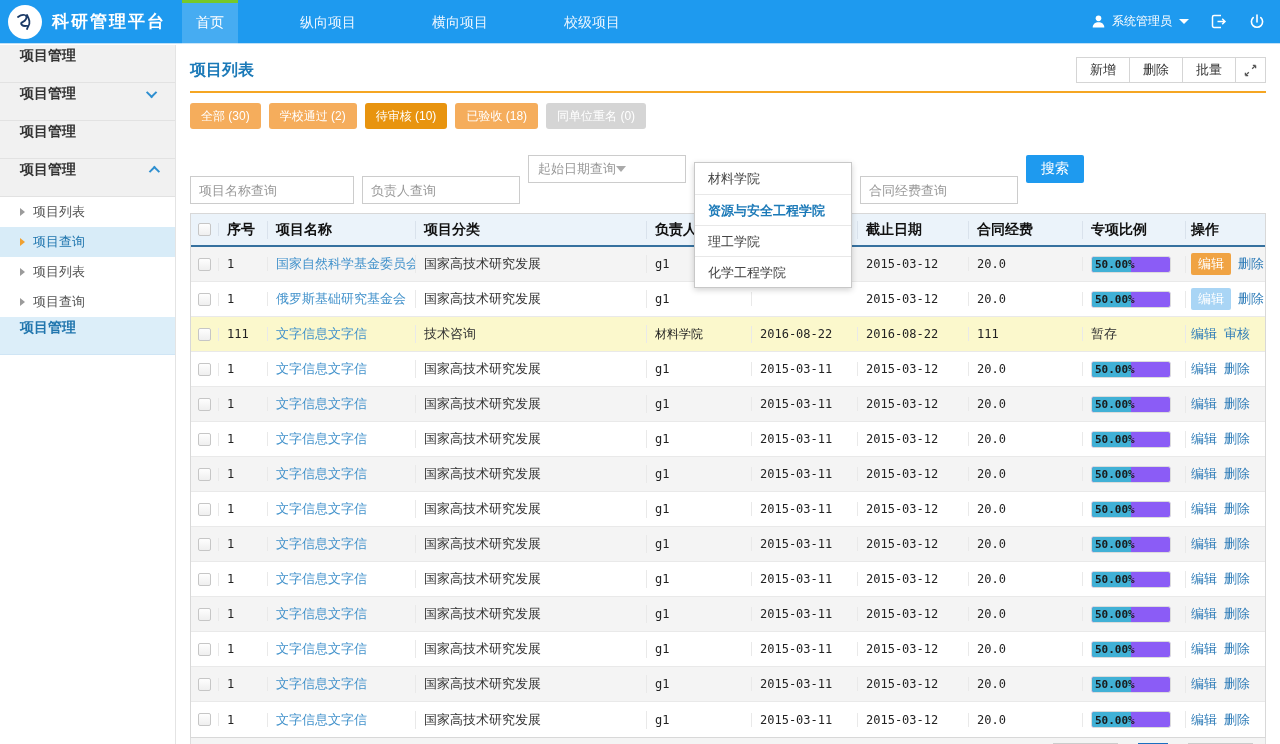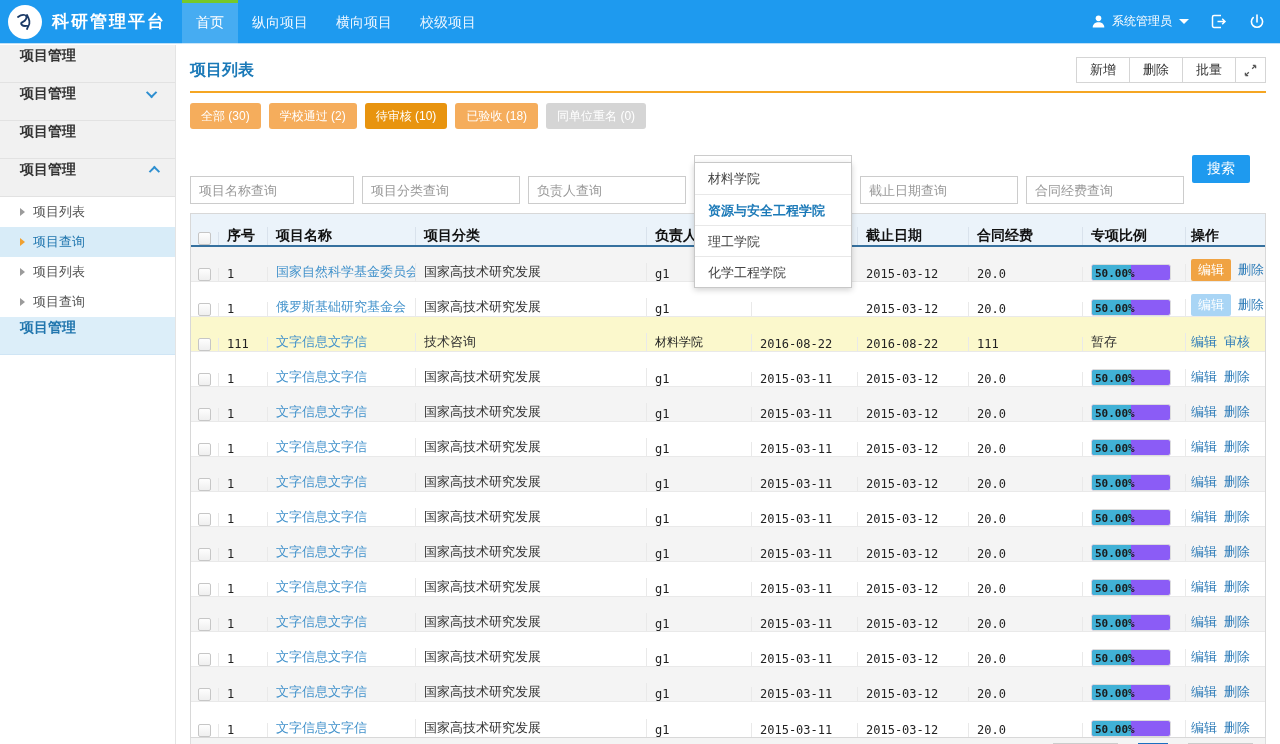--- a/index.html
+++ b/index.html
@@ -3,21 +3,21 @@
 <meta charset="utf-8">
 <style>
   * { margin:0; padding:0; box-sizing:border-box; }
   html,body { width:1280px; height:744px; overflow:hidden; }
   body { font-family:"Liberation Sans","DejaVu Sans",sans-serif; background:#fff; position:relative; font-size:13px; color:#333; }
 
   
   .topbar { position:absolute; top:0; left:0; width:1280px; height:44px; background:#1E9AEF; display:flex; align-items:center; border-bottom:1px solid #BFE0F7;justify-content:space-between; }
   .logo { width:34px; height:34px; border-radius:50%; background:#fff; margin-left:8px; display:flex; align-items:center; justify-content:center; flex:none; }
   .brand { color:#fff; font-size:17px; font-weight:bold; letter-spacing:2px; margin-left:10px; white-space:nowrap; }
-  .topnav { display:flex; height:44px; margin-left:16px; }
+  .topnav { display:flex; height:44px; margin-left:16px;gap:48px; }
   .topnav .tab { line-height:44px; padding:0 14px; color:#EAF5FF; font-size:14px; cursor:pointer; }
   .topnav .tab.active { background:rgba(255,255,255,.18); box-shadow:inset 0 3px 0 #76C82A; color:#fff; }
   .top-right { margin-left:auto; display:flex; align-items:center; color:#fff; margin-right:14px; }
   .userbox { display:flex; align-items:center; cursor:pointer; font-size:12px; }
   .userbox svg { margin-right:6px; }
   .caret-down { width:0; height:0; border-left:5px solid transparent; border-right:5px solid transparent; border-top:5px solid #fff; margin-left:7px; }
   .top-icon { margin-left:20px; cursor:pointer; display:flex; align-items:center; }
 
   
   .sidebar { position:absolute; top:45px; left:0; width:176px; bottom:0; background:#fff; border-right:1px solid #E4E4E4; }
@@ -48,21 +48,21 @@
   .search-row { margin:5px 14px 0; display:flex; gap:8px; align-items:center; }
   .s-input { width:158px; height:28px; border:1px solid #CCC; padding:0 8px; font-size:13px; color:#555; font-family:inherit;margin-top:42px; }
   .s-input:first-child { width:164px; }
   .s-input::placeholder { color:#999; }
   .s-select { width:158px; height:28px; border:1px solid #CCC; display:flex; align-items:center; justify-content:flex-start; padding:0 9px; color:#999; cursor:pointer; background:#fff; }
   .s-select .sel-caret { width:0; height:0; border-left:5px solid transparent; border-right:5px solid transparent; border-top:6px solid #AAA; }
   .search-btn { width:58px; height:28px; background:#1E9AEF; color:#fff; border:none; font-size:14px; cursor:pointer; border-radius:2px; font-family:inherit; }
 
   
   .table-wrap { margin:9px 14px 0; border:1px solid #D8D8D8; }
-  .trow { display:flex; align-items:flex-end; }
+  .trow { display:flex; align-items:center; }
   .tcell { flex:none; padding:0 8px; display:flex; align-items:center; border-right:1px solid #E9E9E9; overflow:hidden; white-space:nowrap; }
   .tcell:last-child { border-right:none; }
   .thead { background:#EBF3FA; height:33px; border-bottom:2px solid #36719F; font-weight:bold; font-size:14px; color:#111; }
   .thead .tcell { border-right:1px solid #D9E2EC; }
   .thead .tcell:last-child { border-right:none; }
   .tbody .trow { height:35px; border-bottom:1px solid #E9E9E9; background:#fff; }
   .tbody .trow:last-child { border-bottom:none; }
   .tbody .trow.stripe { background:#F4F4F4; }
   .tbody .trow.hl { background:#FBF8CC; }
   .c-check { width:28px; justify-content:center; padding:0; }
@@ -204,21 +204,20 @@
   <div class="filters">
       <button class="filter-btn light">全部 (30)</button>
       <button class="filter-btn light">学校通过 (2)</button>
       <button class="filter-btn active">待审核 (10)</button>
       <button class="filter-btn light">已验收 (18)</button>
       <button class="filter-btn disabled">同单位重名 (0)</button>
     </div>
 
   <div class="search-row">
       <input class="s-input" placeholder="项目名称查询" style="">
-      <input class="s-input" placeholder="项目分类查询" style="">
       <input class="s-input" placeholder="负责人查询" style="">
       <div class="s-select">
         <span>起始日期查询</span>
         <i class="sel-caret"></i>
       </div>
       <input class="s-input" placeholder="截止日期查询" style="">
       <input class="s-input" placeholder="合同经费查询" style="">
       <button class="search-btn">搜索</button>
     </div>
 

